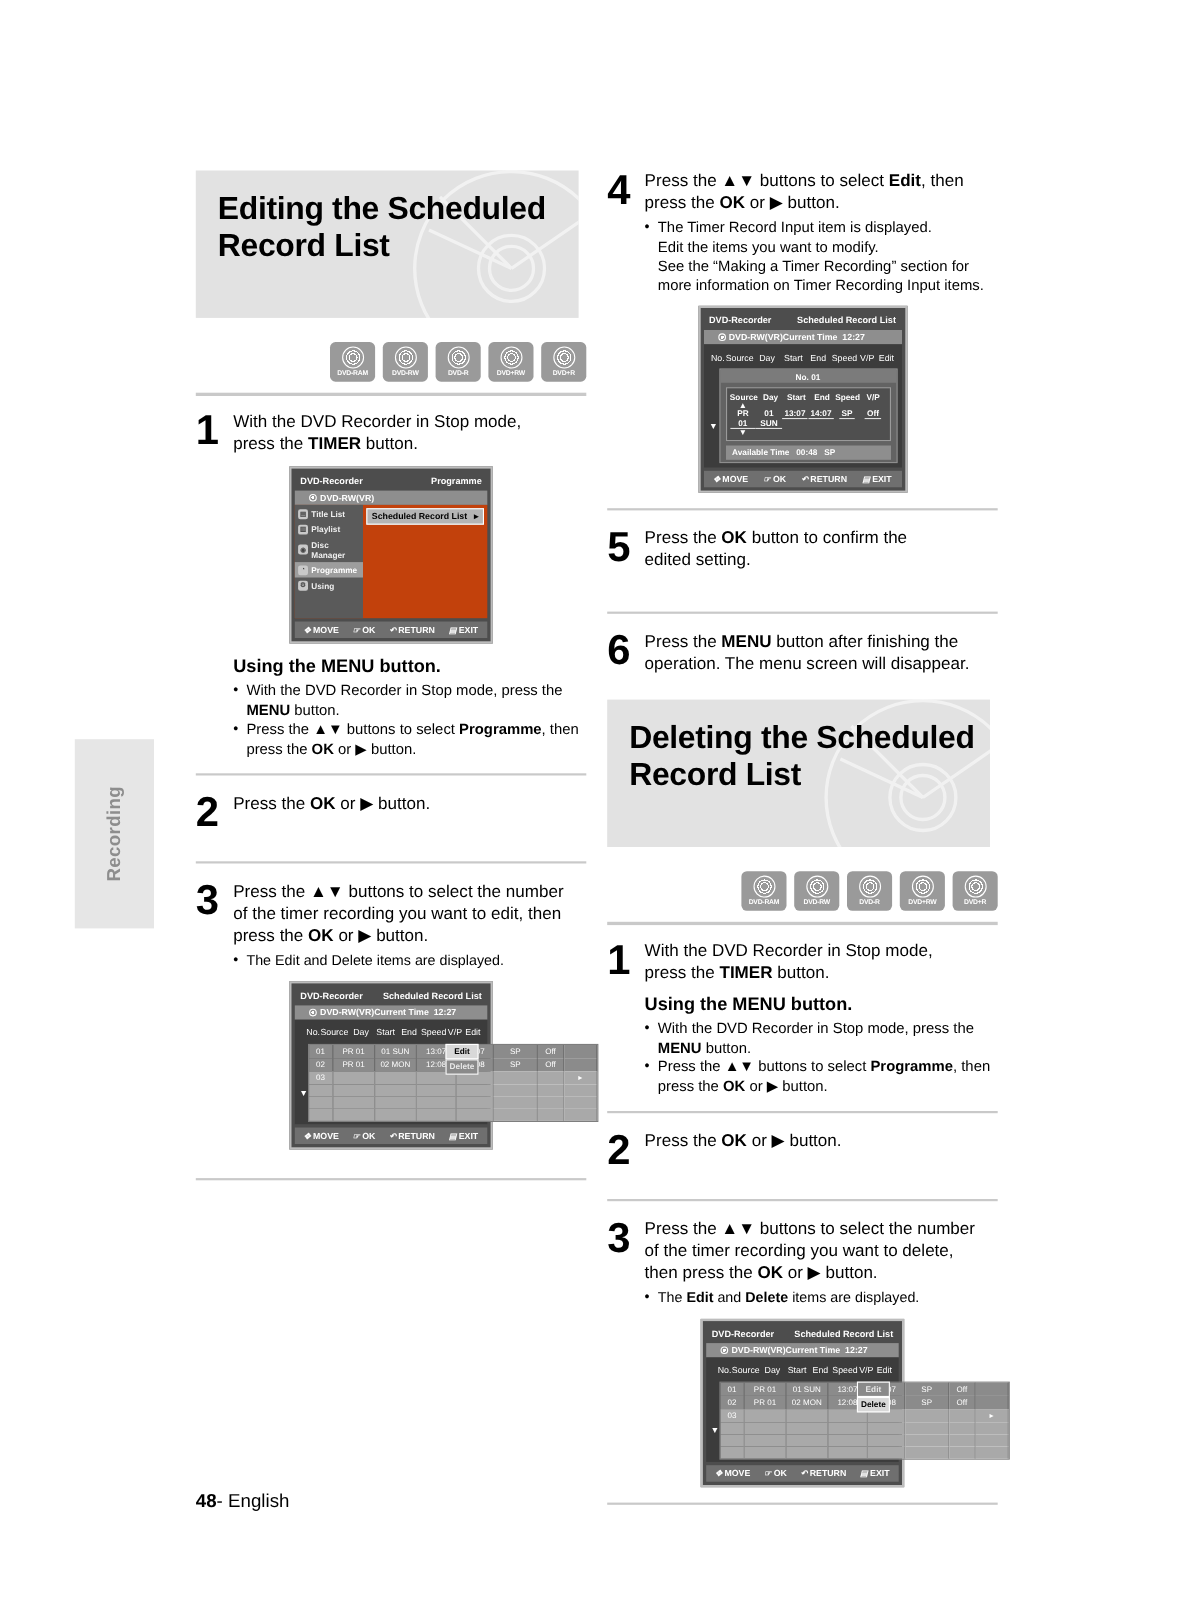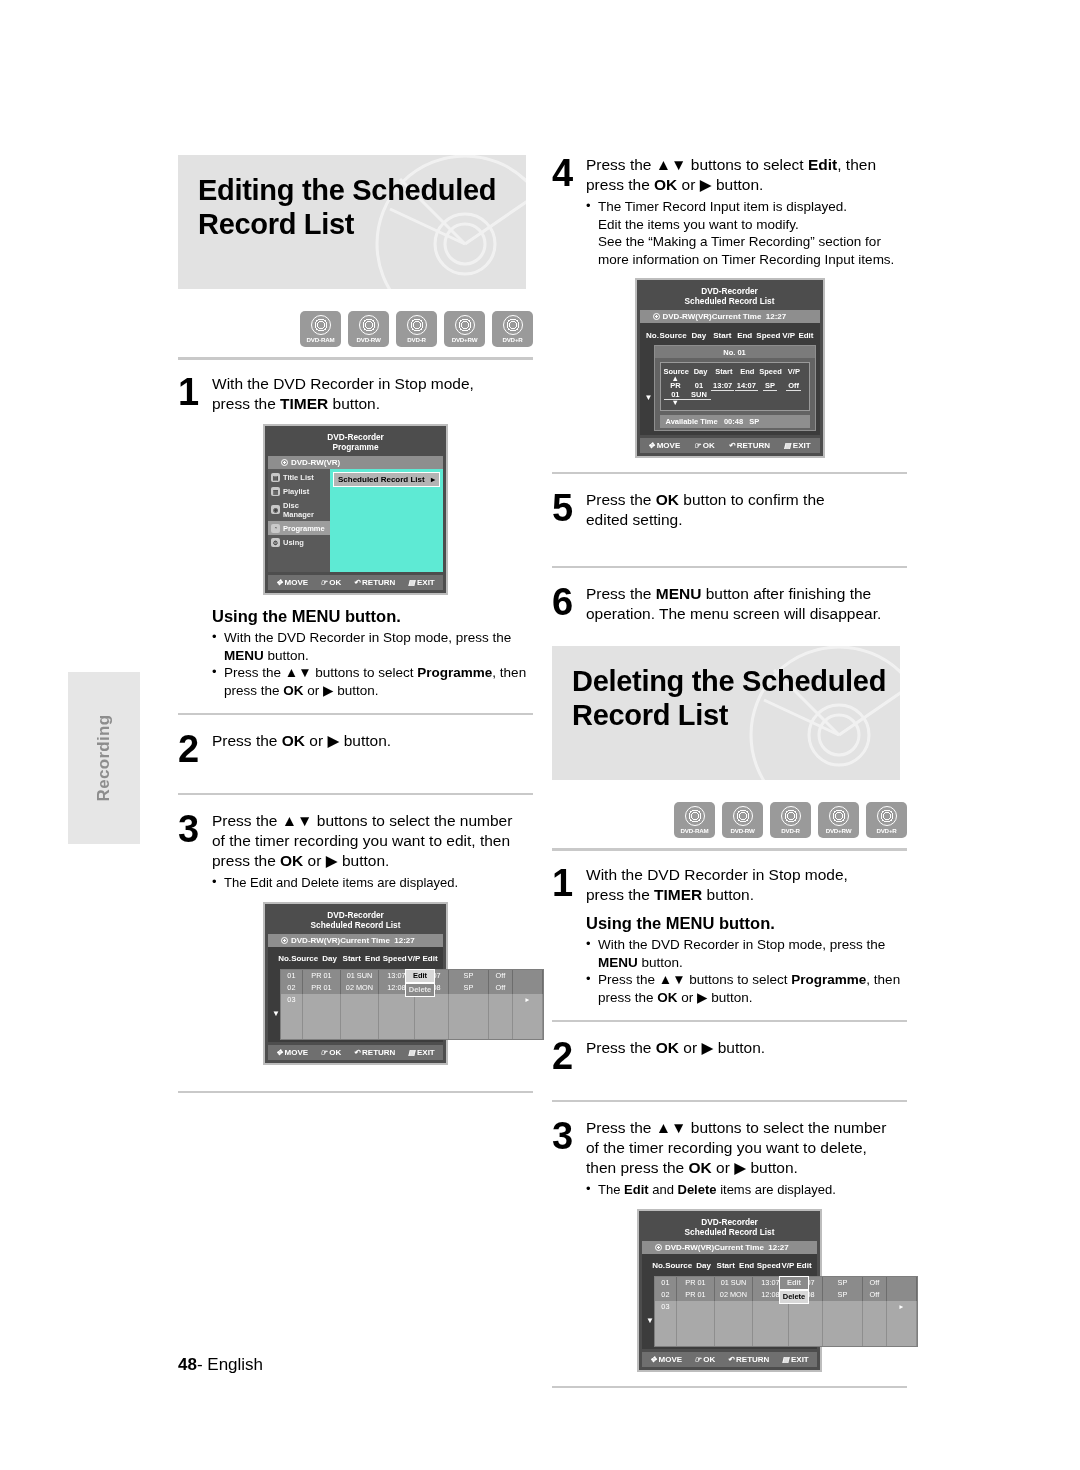--- a/index.html
+++ b/index.html
@@ -150,21 +150,20 @@
     color: #fff;
     font-size: 7.5px;
     margin: 10px auto 6px auto;
     padding: 3px;
   }
   .osd-top {
     display: flex; justify-content: space-between; align-items: center;
     font-weight: bold;
     padding: 3px 5px 4px 5px;
     font-size: 8.3px;
-    flex-direction: column;
   }
   .osd-disc {
     display: flex; align-items: center; justify-content: flex-start;
     background: #8e8e8e;
     padding: 2px 13px;
     font-weight: bold;
     font-size: 8px;
   }
   .osd-disc .dl { display: flex; align-items: center; gap: 3px; }
   .dot-ring {
@@ -178,21 +177,21 @@
     background: #6f6f6f;
     font-weight: bold;
     font-size: 8px;
     padding: 3px 2px;
     margin-top: 3px;
   }
   .osd-bottom span { display: flex; align-items: center; gap: 2px; }
   .gi { font-size: 7.5px; }
 
   
-  .menu-body { display: flex; background: #5eead4; height: 103px; }
+  .menu-body { display: flex; background: #c2410c; height: 103px; }
   .menu-side { width: 62px; background: #5a5a5a; padding-top: 1px; }
   .menu-item {
     display: flex; align-items: center; gap: 3px;
     font-size: 7.5px; font-weight: bold;
     padding: 2.5px 3px;
     color: #f0f0f0;
   }
   .menu-item.sel { background: #9d9d9d; color: #fff; }
   .mi-ico {
     width: 9px; height: 9px; border-radius: 2px;
@@ -207,21 +206,21 @@
     color: #000;
     border: 1px solid #fff;
     font-size: 8px; font-weight: bold;
     padding: 2px 4px;
     display: flex; justify-content: space-between; align-items: center;
   }
 
   
   .osd-table { background: #3c3c3c; padding: 4px 4px 2px 4px; position: relative; }
   .sr-head {
-    display: flex; font-weight: bold; font-size: 8px;
+    display: flex; font-weight: normal; font-size: 8px;
     padding: 2px 0 4px 6px; color: #fff;
   }
   .sr-row { display: flex; font-size: 7.3px; }
   .sr-grid { border: 1px solid #7e7e7e; }
   .sr-row > div, .sr-head > div {
     text-align: center;
     padding: 1.5px 0;
   }
   .c-no    { width: 22px; }
   .c-src   { width: 38px; }

